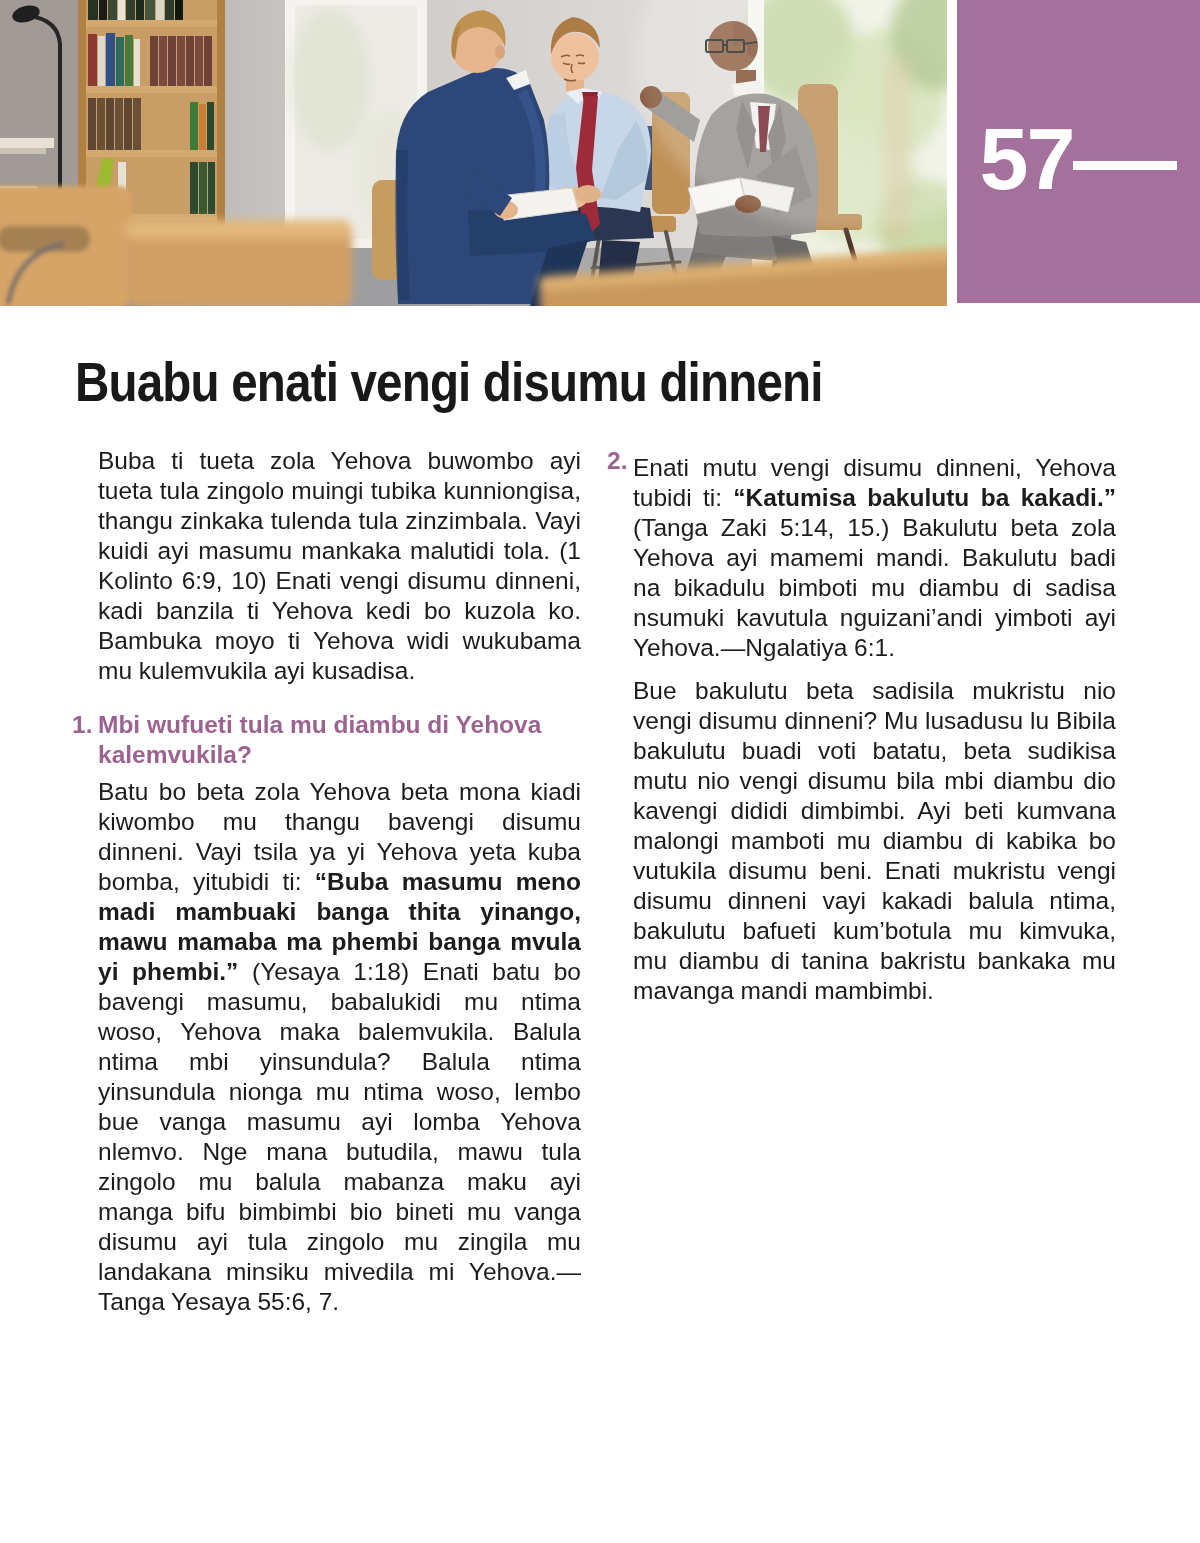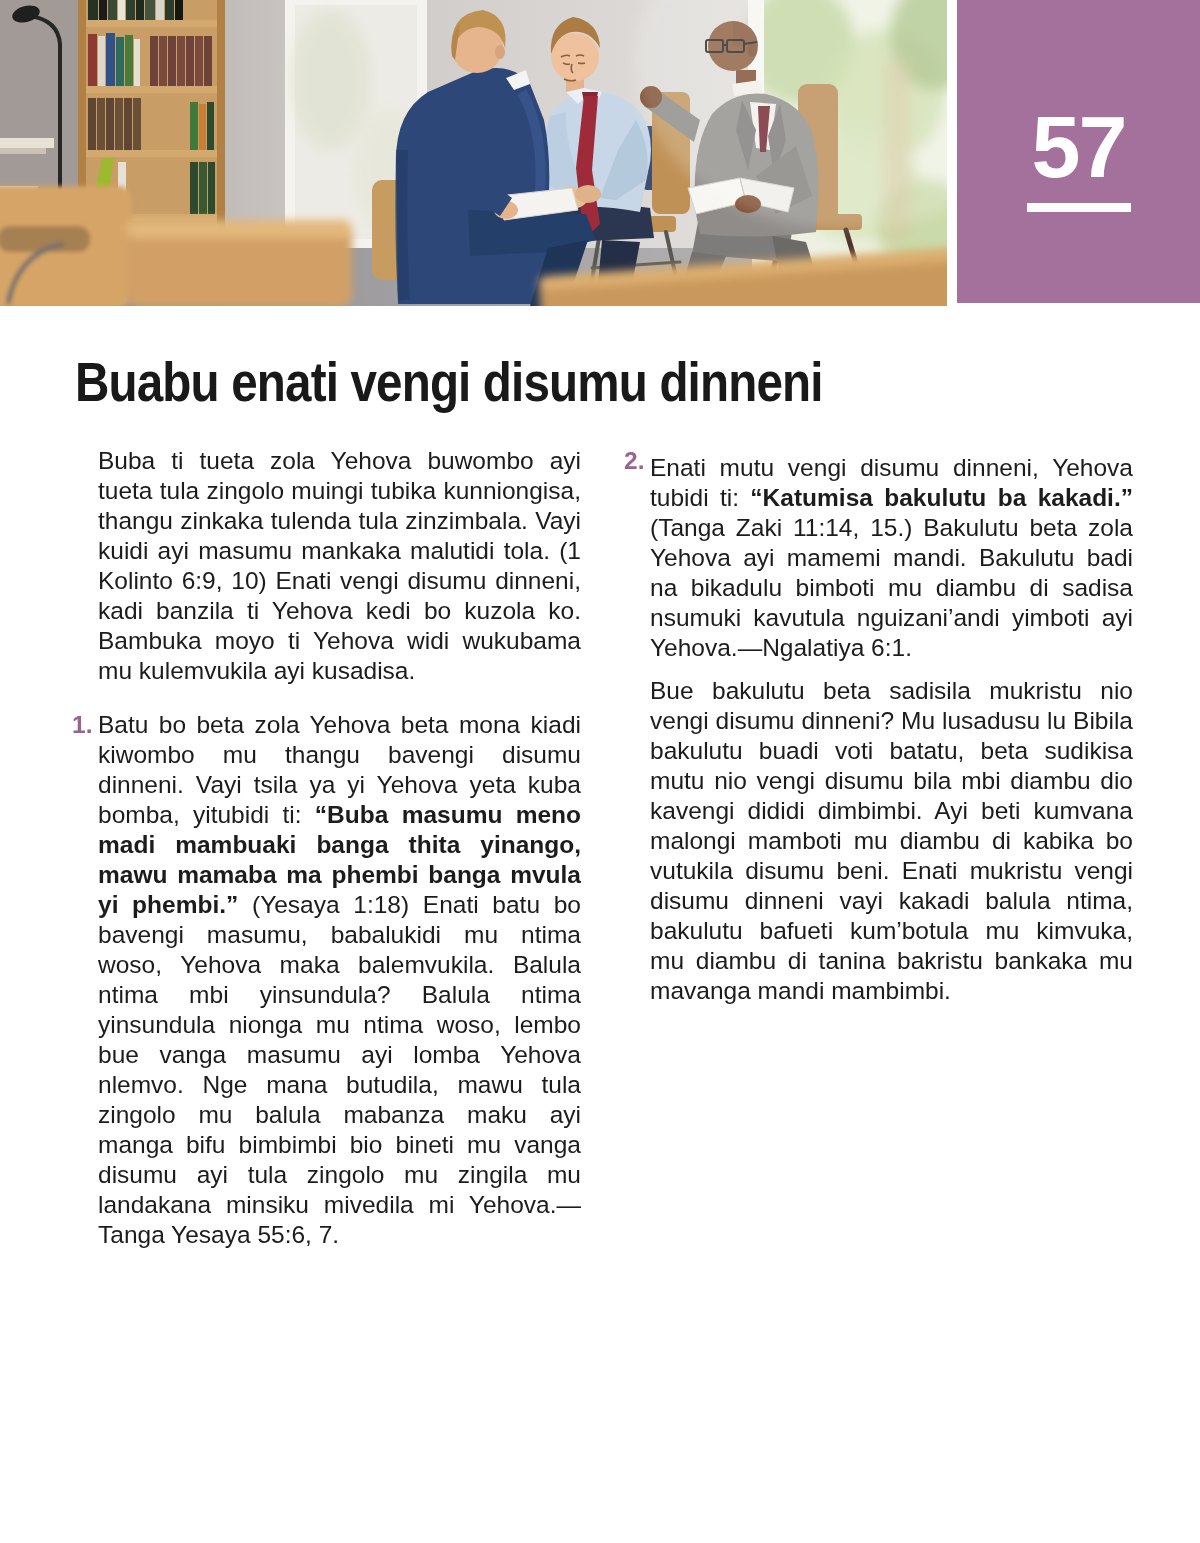--- a/index.html
+++ b/index.html
@@ -6,37 +6,37 @@
   .page {
     position:relative; width:1200px; height:1543px; background:#ffffff;
     font-family:"Liberation Sans", sans-serif; overflow:hidden;
   }
   .photo {
     position:absolute; left:0; top:0; width:947px; height:306px; overflow:hidden;
   }
   .photo svg { display:block; }
   .chapter-badge {
     position:absolute; left:957px; top:0; width:243px; height:303px;
-    background:#a4719c; display:flex; flex-direction:column;
+    background:#a4719c; display:flex; flex-direction:row;
     align-items:center; justify-content:center; padding-top:14px; box-sizing:border-box;
   }
   .chapter-number {
     color:#ffffff; font-weight:700; font-size:88px; line-height:0.95; letter-spacing:-2px;
   }
   .chapter-underline {
     width:104px; height:9px; background:#ffffff; margin-top:14px;
   }
   .page-title {
     position:absolute; left:75px; top:349px; margin:0;
     font-size:56px; font-weight:700; color:#191919; letter-spacing:-1px;
     transform:scaleX(0.85); transform-origin:left top; white-space:nowrap;
   }
   .columns {
     position:absolute; left:72px; top:446px; width:1061px;
-    display:flex; gap:43px;
+    display:flex; gap:26px;
   }
   .col { width:509px; box-sizing:border-box; }
   .body-text, .q-heading { font-size:24.5px; line-height:30px; }
   .body-text {
     margin:0 0 13px 0; padding-left:26px; color:#1c1c1c;
     text-align:justify;
   }
   .q-heading {
     position:relative; margin:24px 0 7px 0; padding-left:26px;
     color:#9c6391; font-weight:700; text-align:left;
@@ -278,25 +278,26 @@
     <div class="chapter-underline"></div>
   </div>
 
   <h1 class="page-title">Buabu enati vengi disumu dinneni</h1>
 
   <div class="columns">
     <div class="col">
       <p class="body-text">Buba ti tueta zola Yehova buwombo ayi tueta tula zingolo muingi tubika kunniongisa, thangu zinkaka tulenda tula zinzimbala. Vayi kuidi ayi masumu mankaka malutidi tola. (1 Kolinto 6:9, 10) Enati vengi disumu dinneni, kadi banzila ti Yehova kedi bo kuzola ko. Bambuka moyo ti Yehova widi wukubama mu kulemvukila ayi kusadisa.</p>
       <div class="q-heading">
         <span class="q-num">1.</span>
+        <span>Mbi wufueti tula mu diambu di Yehova kalemvukila?</span>
       </div>
       <p class="body-text"><span>Batu bo beta zola Yehova beta mona kiadi kiwombo mu thangu bavengi disumu dinneni. Vayi tsila ya yi Yehova yeta kuba bomba, yitubidi ti: </span><b>“Buba masumu meno madi mambuaki banga thita yinango, mawu mamaba ma phembi banga mvula yi phembi.”</b><span> (Yesaya 1:18) Enati batu bo bavengi masumu, babalukidi mu ntima woso, Yehova maka balemvukila. Balula ntima mbi yinsundula? Balula ntima yinsundula nionga mu ntima woso, lembo bue vanga masumu ayi lomba Yehova nlemvo. Nge mana butudila, mawu tula zingolo mu balula mabanza maku ayi manga bifu bimbimbi bio bineti mu vanga disumu ayi tula zingolo mu zingila mu landakana minsiku mivedila mi Yehova.—Tanga Yesaya 55:6, 7.</span></p>
     </div>
     <div class="col">
       <div class="q-heading">
         <span class="q-num">2.</span>
       </div>
-      <p class="body-text"><span>Enati mutu vengi disumu dinneni, Yehova tubidi ti: </span><b>“Katumisa bakulutu ba kakadi.”</b><span> (Tanga Zaki 11:14, 15.) Bakulutu beta zola Yehova ayi mamemi mandi. Bakulutu badi na bikadulu bimboti mu diambu di sadisa nsumuki kavutula nguizani’andi yimboti ayi Yehova.—Ngalatiya 6:1.</span></p>
+      <p class="body-text"><span>Enati mutu vengi disumu dinneni, Yehova tubidi ti: </span><b>“Katumisa bakulutu ba kakadi.”</b><span> (Tanga Zaki 5:14, 15.) Bakulutu beta zola Yehova ayi mamemi mandi. Bakulutu badi na bikadulu bimboti mu diambu di sadisa nsumuki kavutula nguizani’andi yimboti ayi Yehova.—Ngalatiya 6:1.</span></p>
       <p class="body-text"><span>Bue bakulutu beta sadisila mukristu nio vengi disumu dinneni? Mu lusadusu lu Bibila bakulutu buadi voti batatu, beta sudikisa mutu nio vengi disumu bila mbi diambu dio kavengi dididi dimbimbi. Ayi beti kumvana malongi mamboti mu diambu di kabika bo vutukila disumu beni. Enati mukristu vengi disumu dinneni vayi kakadi balula ntima, bakulutu bafueti kum’botula mu kimvuka, mu diambu di tanina bakristu bankaka mu mavanga mandi mambimbi.</span></p>
     </div>
   </div>
 
 </div>
 
 </body></html>

